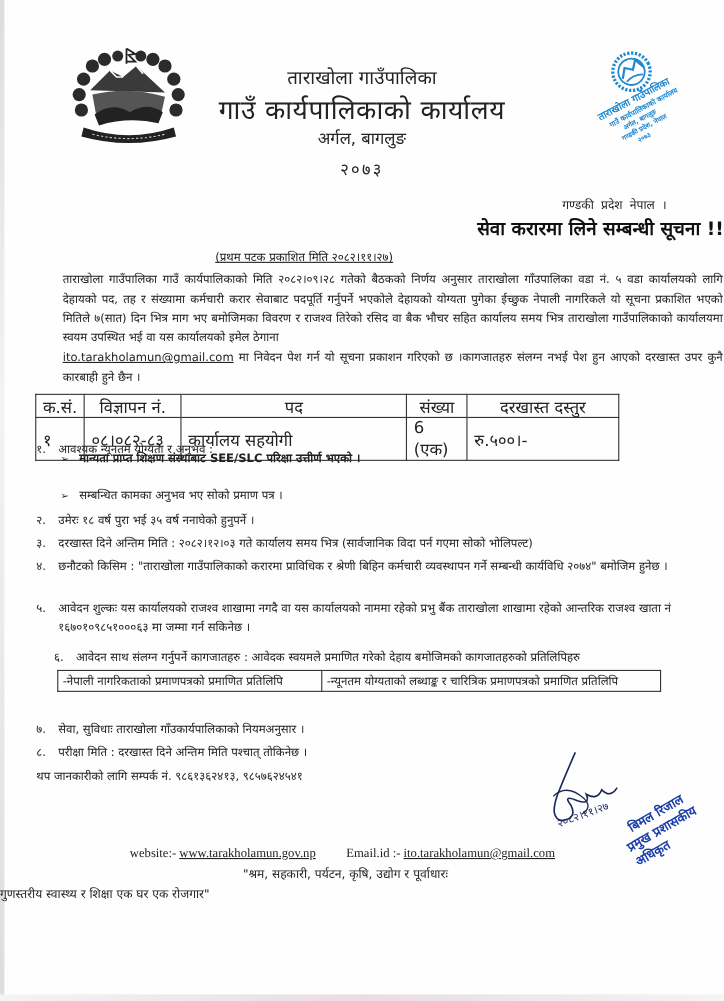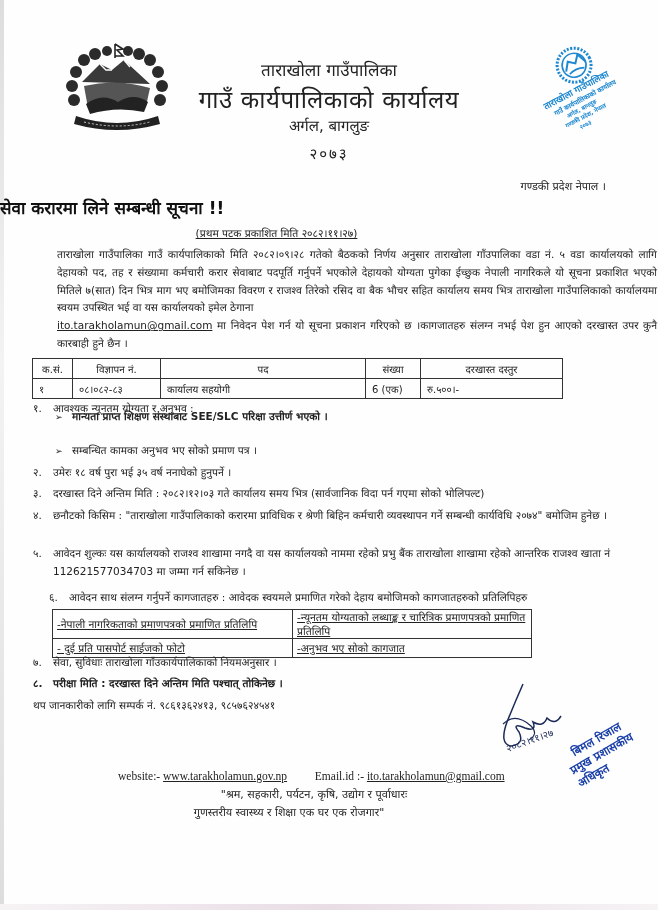--- a/index.html
+++ b/index.html
@@ -13,60 +13,60 @@
     
     .emblem-left { position: absolute; left: 62px; top: 40px; width: 110px; height: 95px; }
     .emblem-right { position: absolute; left: 535px; top: 45px; width: 82px; height: 86px; }
 
     
     .hdr { position: absolute; left: 0; width: 658px; text-align: center; }
     .hdr-1 { top: 58px; font-size: 17px; color: #222; }
     .hdr-2 { top: 82px; font-size: 24px; color: #222; letter-spacing: 0.5px; }
     .hdr-3 { top: 115px; font-size: 15px; color: #222; }
     .hdr-4 { top: 143px; font-size: 15px; color: #222; letter-spacing: 2px; }
-    .province { position: absolute; right: 52px; top: 178px; font-size: 11px; color: #222; }
-
-    .title { position: absolute; left: 0; width: 658px; top: 196px; text-align: left; font-size: 17px; font-weight: bold; color: #111; }
+    .province { position: absolute; right: 52px; top: 178px; font-size: 11px; color: #222; font-family: Liberation Mono, monospace; }
+
+    .title { position: absolute; left: 0; width: 658px; top: 196px; text-align: right; font-size: 17px; font-weight: bold; color: #111; }
     .subtitle { position: absolute; left: 0; width: 553px; top: 226px; text-align: center; font-size: 10.5px; text-decoration: underline; color: #222; }
 
     .para { position: absolute; left: 33px; width: 600px; top: 246px; font-size: 10.5px; line-height: 17.8px; text-align: justify; color: #222; margin-left: 24px; }
     .para a { color: #222; text-decoration: underline; }
 
     
-    .posts { position: absolute; left: 32px; top: 358px; width: 531px; border-collapse: collapse; font-size: 10px; color: #222; }
+    .posts { position: absolute; left: 32px; top: 358px; width: 531px; border-collapse: collapse; font-size: 15px; color: #222; }
     .posts th, .posts td { border: 1.3px solid #333; height: 20px; padding: 0 6px; font-weight: normal; }
     .posts th { text-align: center; }
     .posts td { text-align: left; }
 
     
     .sec { position: absolute; left: 33px; font-size: 10.5px; color: #222; }
     .sec .num { display: inline-block; width: 20px; }
     .bullet { position: absolute; left: 55px; font-size: 10.5px; color: #222; }
     .bullet .arrow { display: inline-block; width: 17px; font-size: 9px; }
     .wrap { position: absolute; left: 33px; width: 600px; font-size: 10.5px; line-height: 18px; color: #222; padding-left: 20px; text-indent: -20px; }
 
     
-    .docs { position: absolute; left: 52px; top: 609px; width: 480px; border-collapse: collapse; font-size: 10.5px; color: #222; text-decoration: underline; }
+    .docs { position: absolute; left: 52px; top: 609px; width: 549px; border-collapse: collapse; font-size: 10.5px; color: #222; }
     .docs td { border: 1.2px solid #333; height: 19px; padding: 0 4px; }
     .docs td:first-child { width: 240px; }
 
     .contact { position: absolute; left: 33px; top: 698px; font-size: 10.5px; color: #222; }
 
     
     .signature { position: absolute; left: 485px; top: 682px; width: 100px; height: 80px; }
     .sig-date { position: absolute; left: 505px; top: 733px; font-size: 10px; color: #1c2a5a; transform: rotate(-20deg); font-family: "DejaVu Serif", serif; }
     .stamp { position: absolute; left: 560px; top: 752px; color: #1a3fa8; font-size: 11.5px; font-weight: bold; transform: rotate(-30deg); transform-origin: left top; line-height: 15px; }
     .stamp .l1 { padding-left: 10px; }
 
     
     .footer-web { position: absolute; left: 118px; top: 770px; font-family: "Liberation Serif", serif; font-size: 11.5px; color: #222; }
     .footer-web a { color: #222; text-decoration: underline; margin-top: 37px; }
     .footer-web .gap { display: inline-block; width: 22px; }
     .slogan1 { position: absolute; left: 0; width: 658px; top: 786px; text-align: center; font-size: 11px; color: #222; padding-right: 30px; }
-    .slogan2 { position: absolute; left: 0; width: 658px; top: 804px; text-align: center; font-size: 11px; color: #222; padding-right: 80px; }
+    .slogan2 { position: absolute; left: 0; width: 658px; top: 804px; text-align: left; font-size: 11px; color: #222; padding-right: 80px; }
   </style>
 </head>
 <body>
 
 <div class="page">
 
   <svg class="emblem-left" viewBox="0 0 110 95">
     <g fill="#2b2b2b">
 
       <circle cx="22" cy="20" r="6"></circle>
@@ -167,44 +167,40 @@
   </div>
   <div class="sec" style="top:486px;">
     <span class="num">३.</span><span>दरखास्त दिने अन्तिम मिति : २०८२।१२।०३ गते कार्यालय समय भित्र (सार्वजानिक विदा पर्न गएमा सोको भोलिपल्ट)</span>
   </div>
 
   <div class="wrap" style="top:506px;">
     <span class="num" style="display:inline-block;width:20px;text-indent:0;">४.</span><span>छनौटको किसिम : "ताराखोला गाउँपालिकाको करारमा प्राविधिक र श्रेणी बिहिन कर्मचारी व्यवस्थापन गर्ने सम्बन्धी कार्यविधि २०७४" बमोजिम हुनेछ ।</span>
   </div>
 
   <div class="wrap" style="top:544px;">
-    <span class="num" style="display:inline-block;width:20px;text-indent:0;">५.</span><span>आवेदन शुल्कः यस कार्यालयको राजश्व शाखामा नगदै वा यस कार्यालयको नाममा रहेको प्रभु बैंक ताराखोला शाखामा रहेको आन्तरिक राजश्व खाता नं 112621577034703 मा जम्मा गर्न सकिनेछ ।</span>
+    <span class="num" style="display:inline-block;width:20px;text-indent:0;">५.</span><span>आवेदन शुल्कः यस कार्यालयको राजश्व शाखामा नगदै वा यस कार्यालयको नाममा रहेको प्रभु बैंक ताराखोला शाखामा रहेको आन्तरिक राजश्व खाता नं १६७०१०९८५१०००६३ मा जम्मा गर्न सकिनेछ ।</span>
   </div>
 
   <div class="sec" style="top:590px;margin-left:16px;">
     <span class="num">६.</span><span>आवेदन साथ संलग्न गर्नुपर्ने कागजातहरु : आवेदक स्वयमले प्रमाणित गरेको देहाय बमोजिमको कागजातहरुको प्रतिलिपिहरु</span>
   </div>
 
   <table class="docs">
     <tbody>
         <tr>
       <td>-नेपाली नागरिकताको प्रमाणपत्रको प्रमाणित प्रतिलिपि</td>
       <td>-न्यूनतम योग्यताको लब्धाङ्क र चारित्रिक प्रमाणपत्रको प्रमाणित प्रतिलिपि</td>
     </tr>
-    <tr>
-      <td>- दुई प्रति पासपोर्ट साईजको फोटो</td>
-      <td>-अनुभव भए सोको कागजात</td>
-    </tr>
   </tbody>
     </table>
 
   <div class="sec" style="top:655px;">
     <span class="num">७.</span><span>सेवा, सुविधाः ताराखोला गाँउकार्यपालिकाको नियमअनुसार ।</span>
   </div>
-  <div class="sec" style="top:676px;font-weight:bold;">
+  <div class="sec" style="top:676px;">
     <span class="num">८.</span><span>परीक्षा मिति : दरखास्त दिने अन्तिम मिति पश्चात् तोकिनेछ ।</span>
   </div>
 
   <div class="contact">थप जानकारीको लागि सम्पर्क नं. ९८६१३६२४१३, ९८५७६२४५४१</div>
 
   <svg class="signature" viewBox="0 0 100 80">
     <path d="M38 2 Q30 20 22 40 Q14 62 26 64 Q40 62 34 50 Q26 40 40 46 Q52 50 48 40 Q58 46 62 36 Q70 44 76 34" stroke="#1c2a5a" stroke-width="1.5" fill="none"></path>
     <path d="M18 42 Q30 30 46 44 Q54 52 44 58" stroke="#1c2a5a" stroke-width="1.2" fill="none"></path>
   </svg>
   <div class="sig-date">२०८२।११।२७</div>

